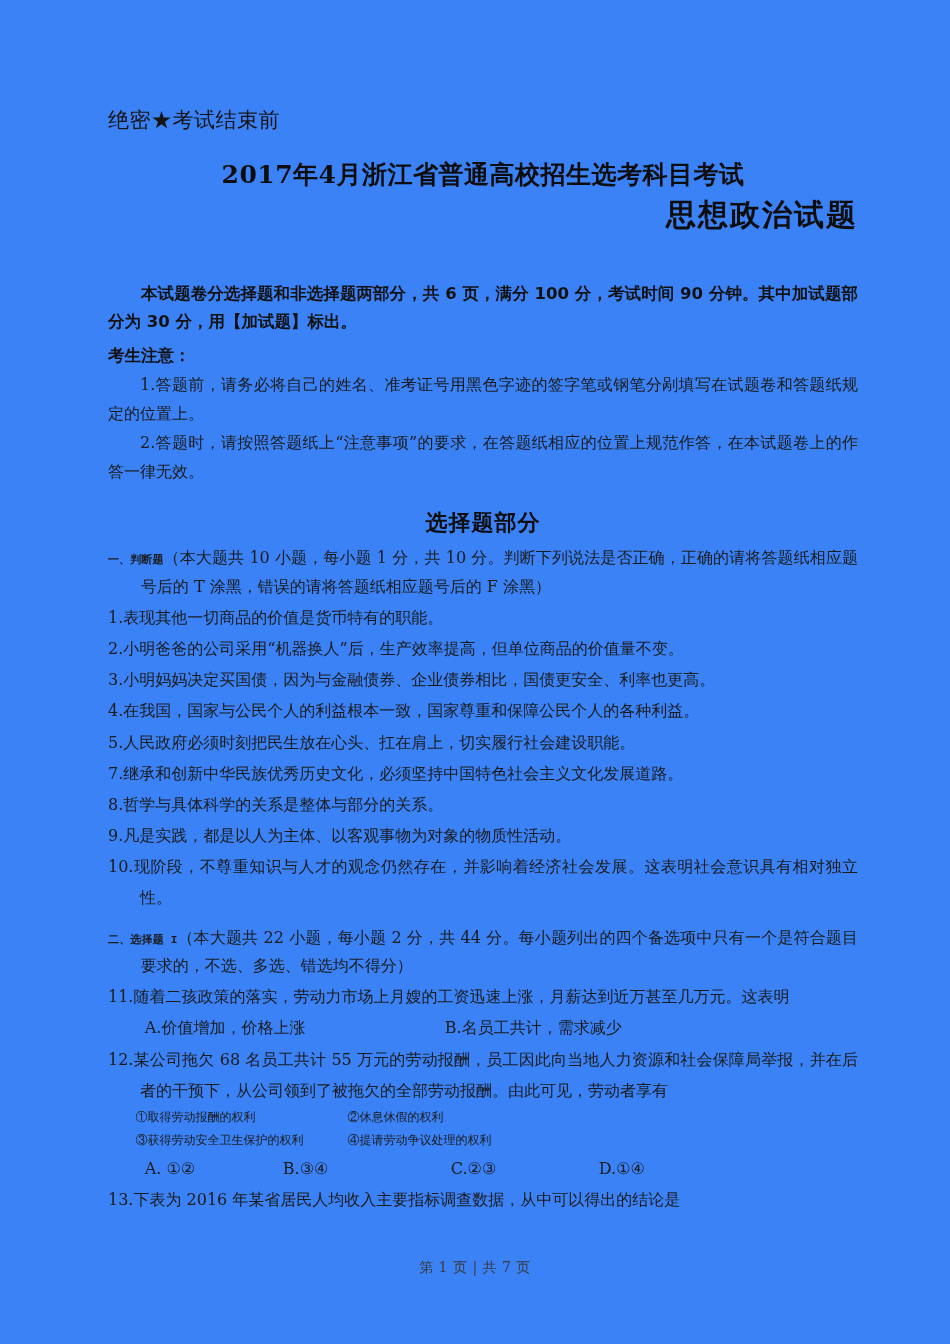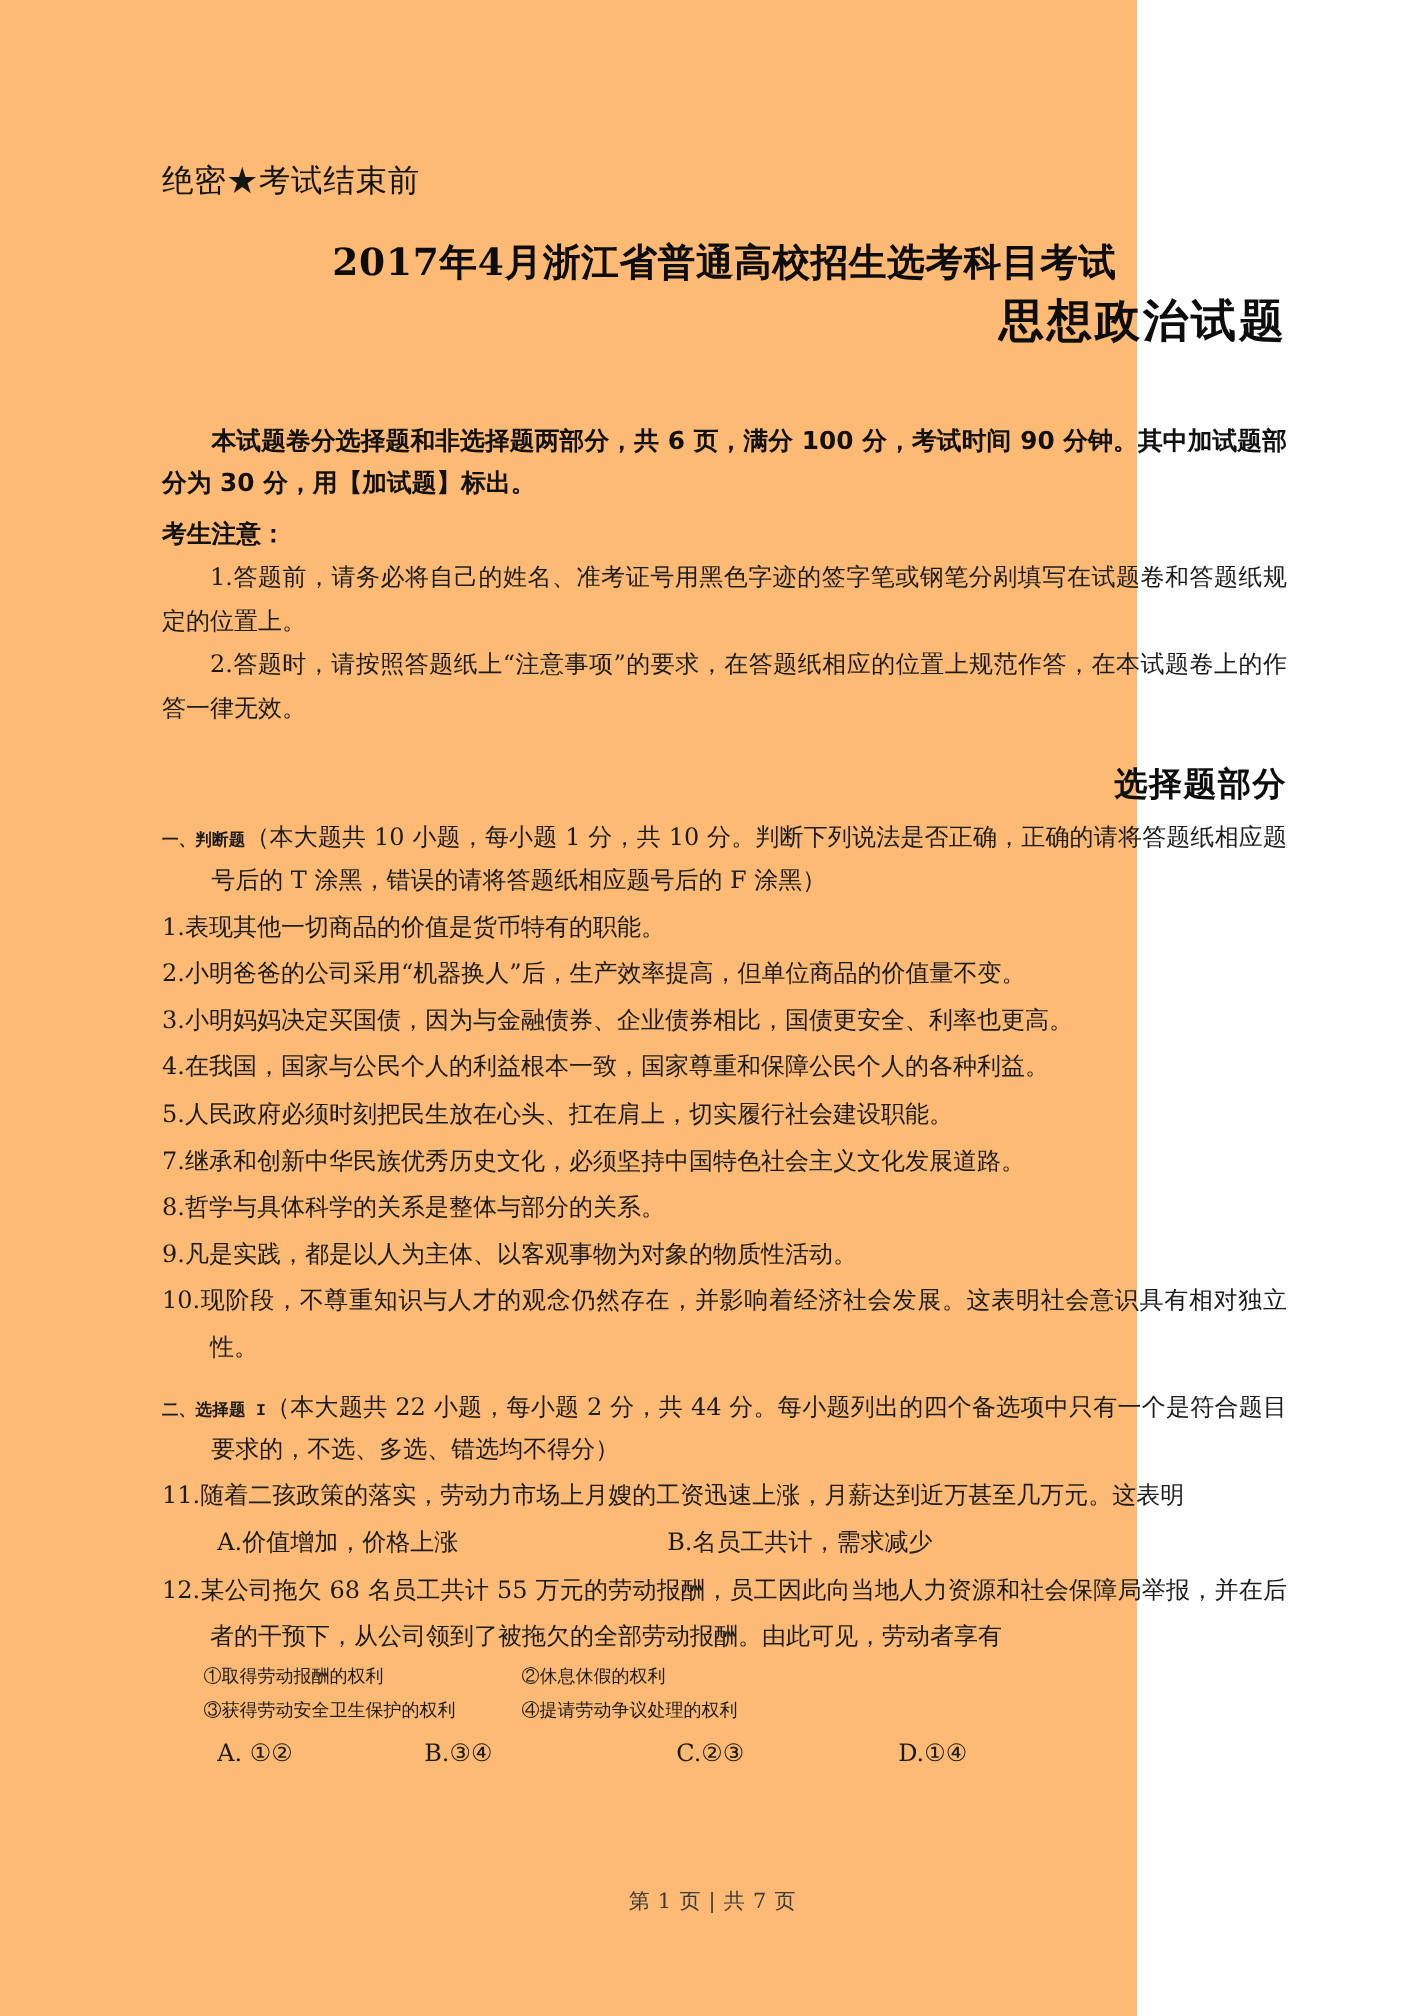--- a/index.html
+++ b/index.html
@@ -11,23 +11,23 @@
     width: 950px;
     height: 1344px;
     position: relative;
     font-family: "DejaVu Serif", "Liberation Serif", serif;
     color: #1a1a1a;
     overflow: hidden;
   }
   .page {
     position: absolute;
     left: 0; top: 0;
-    width: 758px;
+    width: 950px;
     height: 1344px;
-    background: #fdba74;
+    background: #3b82f6;
   }
   .content {
     position: absolute;
     left: 108px;
     top: 0;
     width: 750px;
   }
 
   
   .secret-line {
@@ -85,21 +85,21 @@
     font-family: "DejaVu Serif", "Liberation Serif", serif;
     color: #1b1b1b;
     text-align: justify;
   }
   .notice-item .indent2 { text-indent: 2em; display: block; }
 
   
   .section-heading {
     margin-top: 22px;
     margin-bottom: 6px;
-    text-align: right;
+    text-align: center;
     font-size: 22px;
     font-weight: bold;
     font-family: "DejaVu Sans", "Liberation Sans", sans-serif;
     letter-spacing: 1px;
     color: #0d0d0d;
   }
 
   
   .part-intro {
     font-size: 16px;
@@ -236,17 +236,18 @@
       <span class="c1">③获得劳动安全卫生保护的权利</span>
       <span class="c2">④提请劳动争议处理的权利</span>
     </div>
     <div class="abcd-row">
       <span class="a1">A. ①②</span>
       <span class="a2">B.③④</span>
       <span class="a3">C.②③</span>
       <span class="a4">D.①④</span>
     </div>
 
+    <div class="q wide">13.下表为 2016 年某省居民人均收入主要指标调查数据，从中可以得出的结论是</div>
 
   </div>
 
   <div class="footer">第 1 页 | 共 7 页</div>
 </div>
 
 </body></html>

